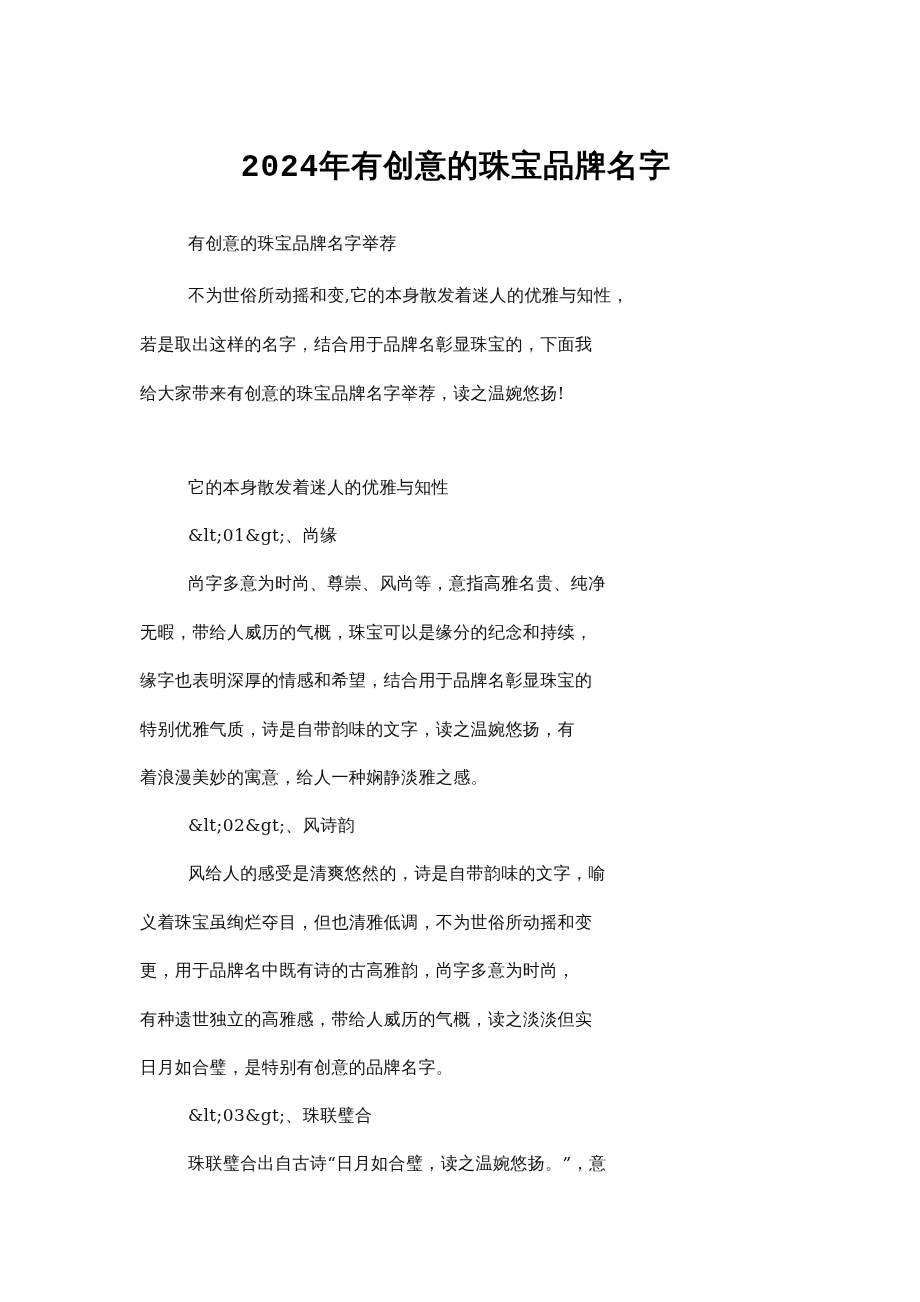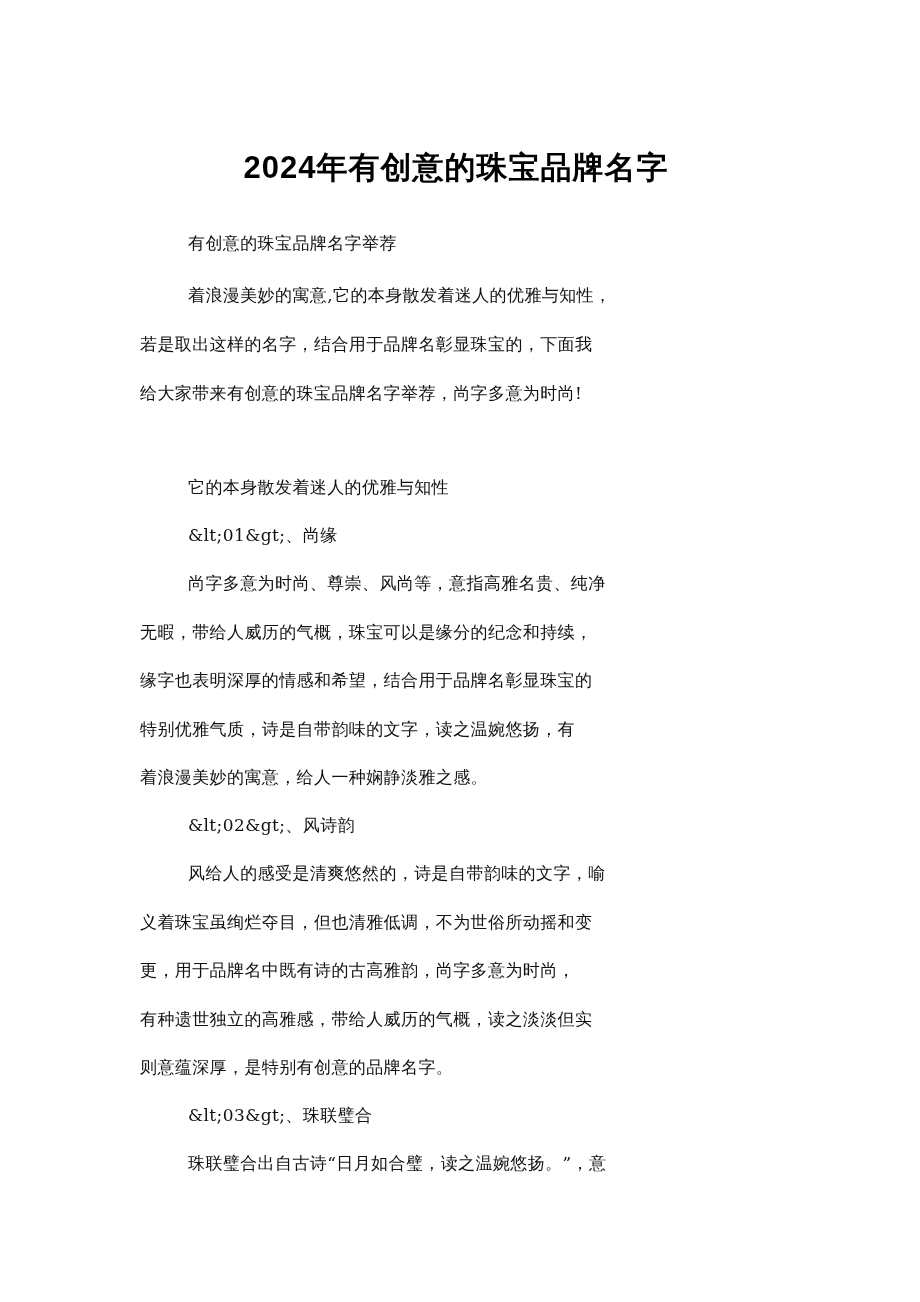--- a/index.html
+++ b/index.html
@@ -1,44 +1,44 @@
 <!DOCTYPE html>
 <html><head>
   <meta charset="utf-8">
   <style>
     html, body { margin: 0; padding: 0; background: #ffffff; }
     body { width: 920px; height: 1302px; position: relative; overflow: hidden;
            font-family: "DejaVu Serif", "Liberation Serif", serif; color: #111; }
     .title { position: absolute; top: 146px; left: 0; width: 912px; text-align: center;
-             font-family: Liberation Sans, sans-serif; font-weight: bold;
+             font-family: Liberation Mono, monospace; font-weight: bold;
              font-size: 31px; line-height: 44px; letter-spacing: 1px; color: #000; }
     .line { position: absolute; left: 140px; font-size: 17px; line-height: 30px;
             white-space: nowrap; letter-spacing: 0.4px; }
     .ind { left: 188px; }
   </style>
 </head>
 <body>
 
 <div class="title">2024年有创意的珠宝品牌名字</div>
 
 <div class="line ind" style="top:228px">有创意的珠宝品牌名字举荐</div>
-<div class="line ind" style="top:280px">着浪漫美妙的寓意,它的本身散发着迷人的优雅与知性，</div>
+<div class="line ind" style="top:280px">不为世俗所动摇和变,它的本身散发着迷人的优雅与知性，</div>
 <div class="line" style="top:329px">若是取出这样的名字，结合用于品牌名彰显珠宝的，下面我</div>
-<div class="line" style="top:378px">给大家带来有创意的珠宝品牌名字举荐，尚字多意为时尚!</div>
+<div class="line" style="top:378px">给大家带来有创意的珠宝品牌名字举荐，读之温婉悠扬!</div>
 
 <div class="line ind" style="top:472px">它的本身散发着迷人的优雅与知性</div>
 
 <div class="line ind" style="top:520px">&amp;lt;01&amp;gt;、尚缘</div>
 <div class="line ind" style="top:568px">尚字多意为时尚、尊崇、风尚等，意指高雅名贵、纯净</div>
 <div class="line" style="top:617px">无暇，带给人威历的气概，珠宝可以是缘分的纪念和持续，</div>
 <div class="line" style="top:665px">缘字也表明深厚的情感和希望，结合用于品牌名彰显珠宝的</div>
 <div class="line" style="top:714px">特别优雅气质，诗是自带韵味的文字，读之温婉悠扬，有</div>
 <div class="line" style="top:762px">着浪漫美妙的寓意，给人一种娴静淡雅之感。</div>
 
 <div class="line ind" style="top:810px">&amp;lt;02&amp;gt;、风诗韵</div>
 <div class="line ind" style="top:858px">风给人的感受是清爽悠然的，诗是自带韵味的文字，喻</div>
 <div class="line" style="top:907px">义着珠宝虽绚烂夺目，但也清雅低调，不为世俗所动摇和变</div>
 <div class="line" style="top:955px">更，用于品牌名中既有诗的古高雅韵，尚字多意为时尚，</div>
 <div class="line" style="top:1004px">有种遗世独立的高雅感，带给人威历的气概，读之淡淡但实</div>
-<div class="line" style="top:1052px">则意蕴深厚，是特别有创意的品牌名字。</div>
+<div class="line" style="top:1052px">日月如合璧，是特别有创意的品牌名字。</div>
 
 <div class="line ind" style="top:1100px">&amp;lt;03&amp;gt;、珠联璧合</div>
 <div class="line ind" style="top:1148px">珠联璧合出自古诗“日月如合璧，读之温婉悠扬。”，意</div>
 
 </body></html>

